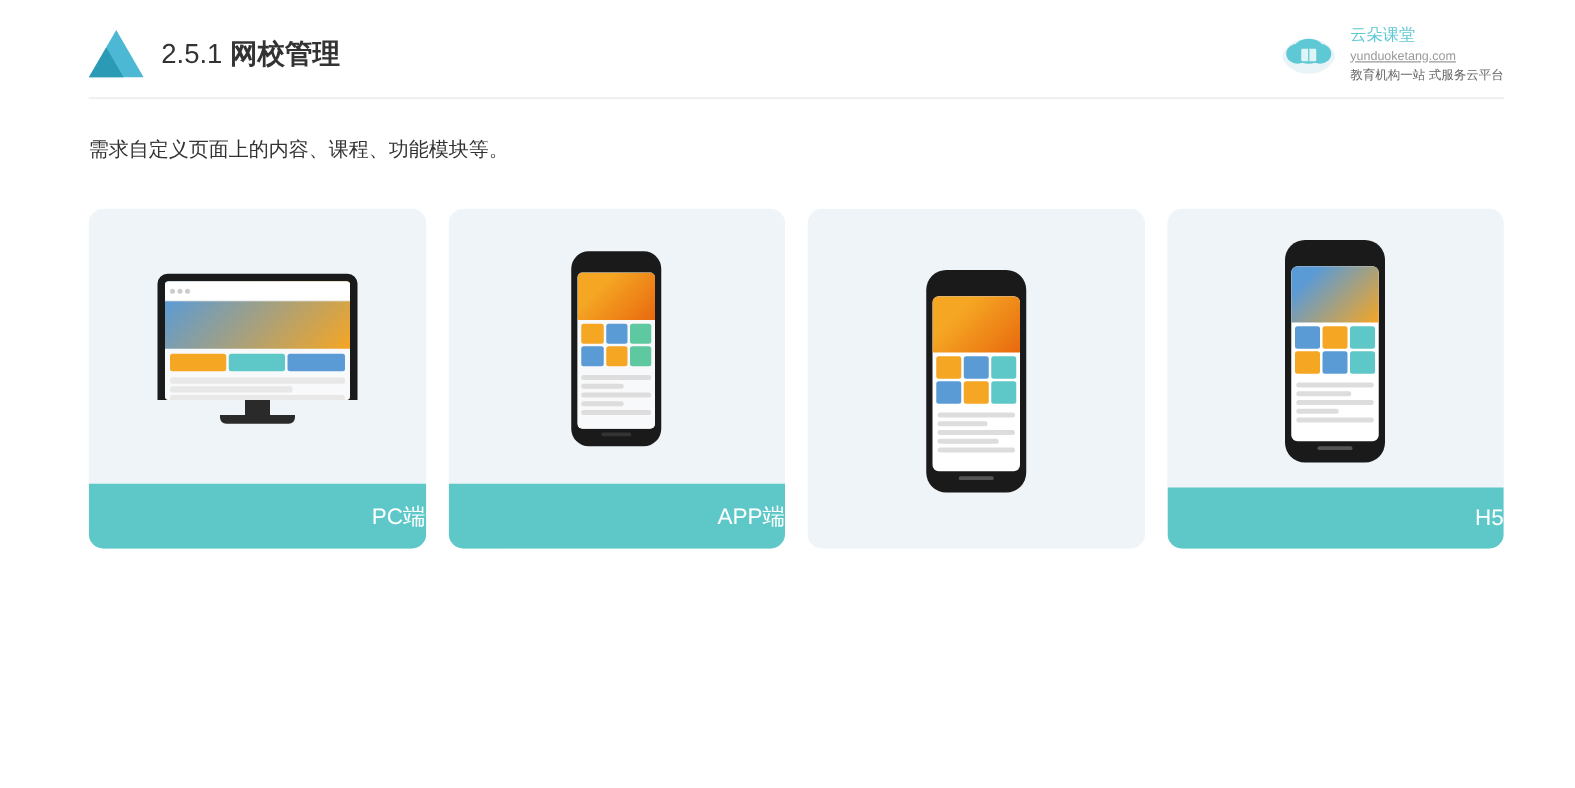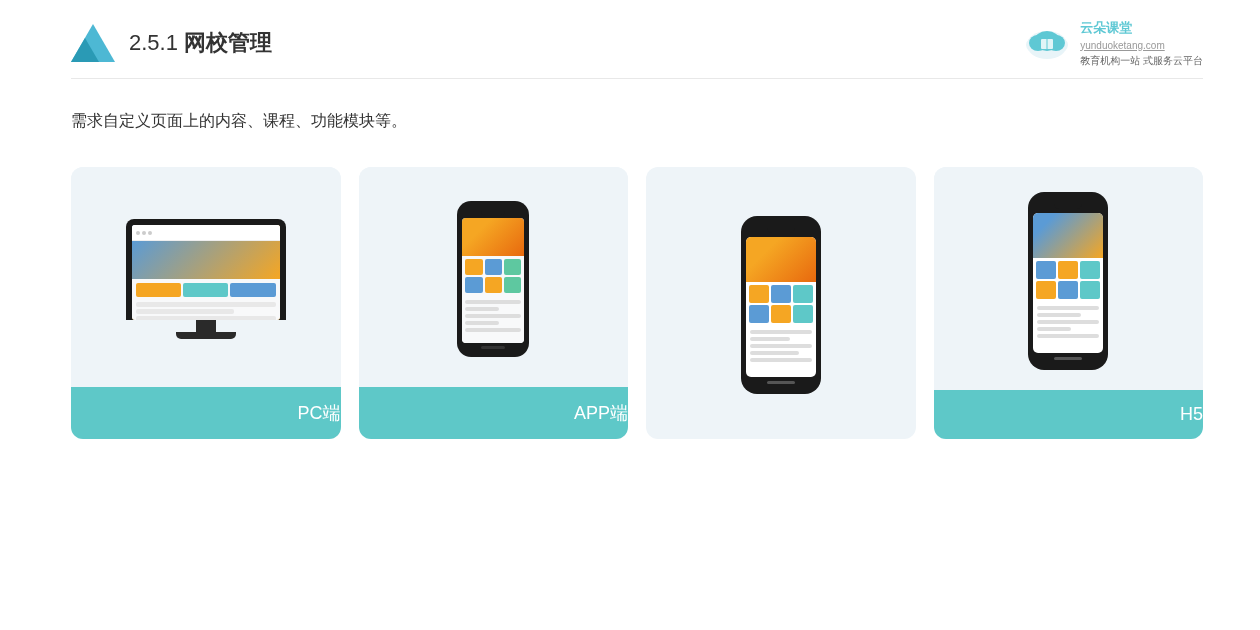--- a/index.html
+++ b/index.html
@@ -406,21 +406,21 @@
           <ellipse cx="36" cy="22" rx="10" ry="8" fill="#e8f4f8"></ellipse>
           <ellipse cx="25" cy="18" rx="13" ry="10" fill="#5ec8d4"></ellipse>
           <ellipse cx="16" cy="20" rx="9" ry="8" fill="#5ec8d4"></ellipse>
           <ellipse cx="34" cy="20" rx="9" ry="8" fill="#5ec8d4"></ellipse>
 
           <rect x="19" y="16" width="12" height="10" rx="1" fill="#fff" opacity="0.8"></rect>
           <line x1="25" y1="16" x2="25" y2="26" stroke="#5ec8d4" stroke-width="1"></line>
         </svg>
       </div>
       <div class="brand-text">
-        <div style="font-size:13px;color:#5ec8d4;font-weight:bold;">云朵课堂</div>
+        <div style="font-size:13px;color:#5ec8d4;font-weight:normal;">云朵课堂</div>
         <div style="font-size:10px;color:#999;text-decoration:underline;">yunduoketang.com</div>
         <div style="font-size:10px;color:#666;">教育机构一站
 式服务云平台</div>
       </div>
     </div>
   </div>
 
   <div class="description">
     <div>需求自定义页面上的内容、课程、功能模块等。</div>
   </div>

